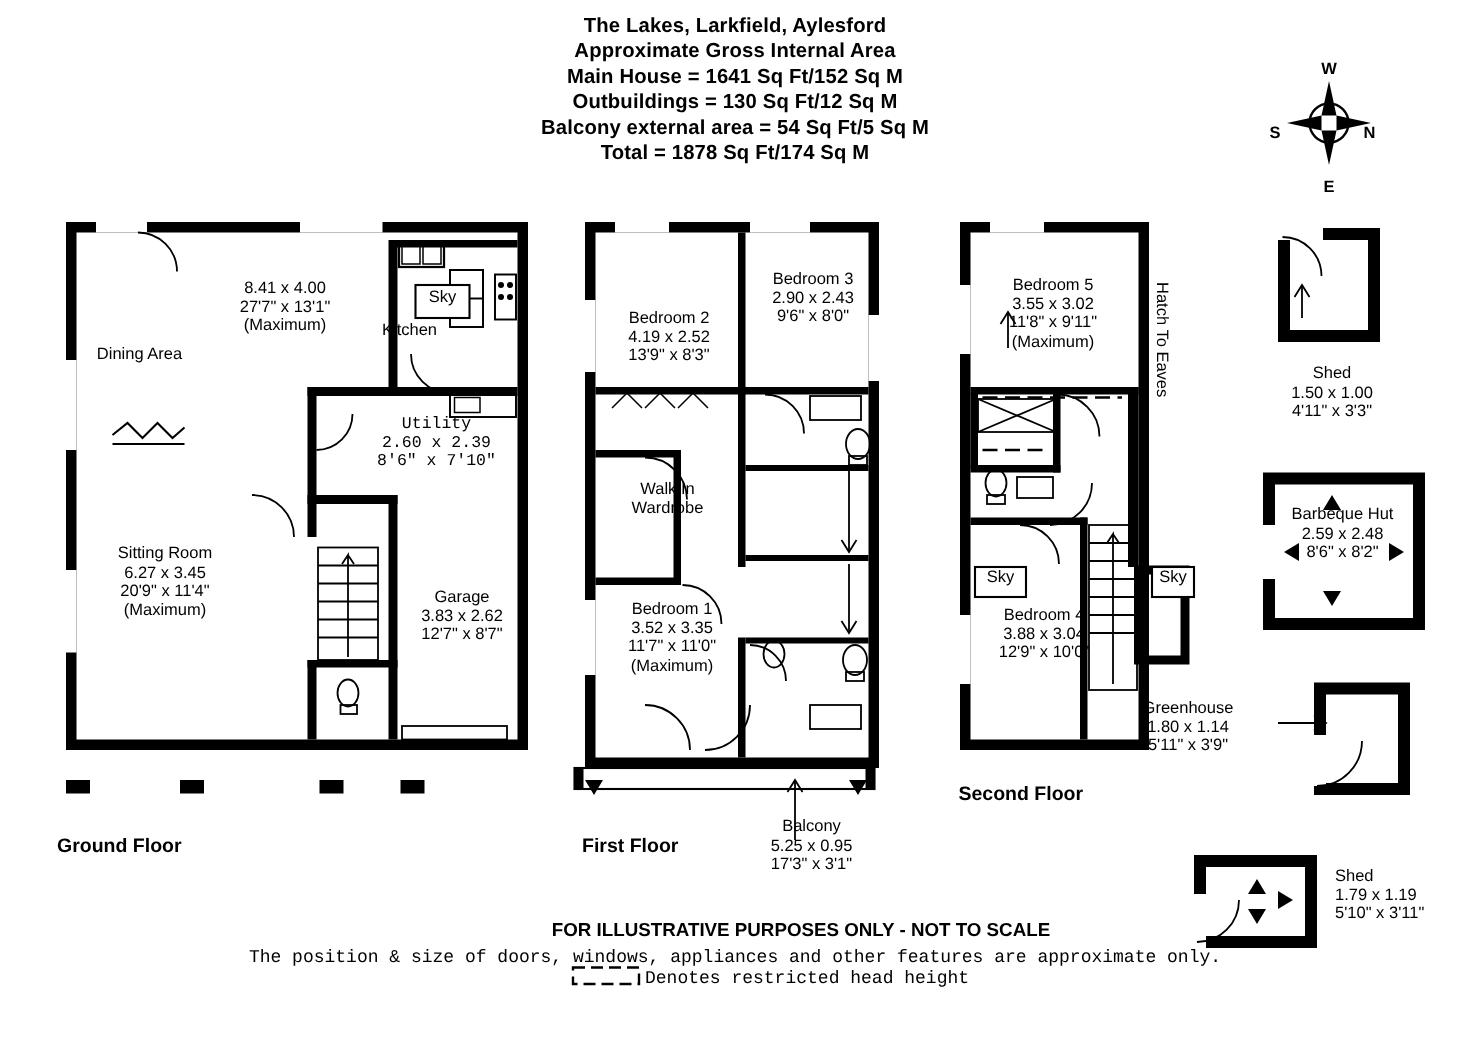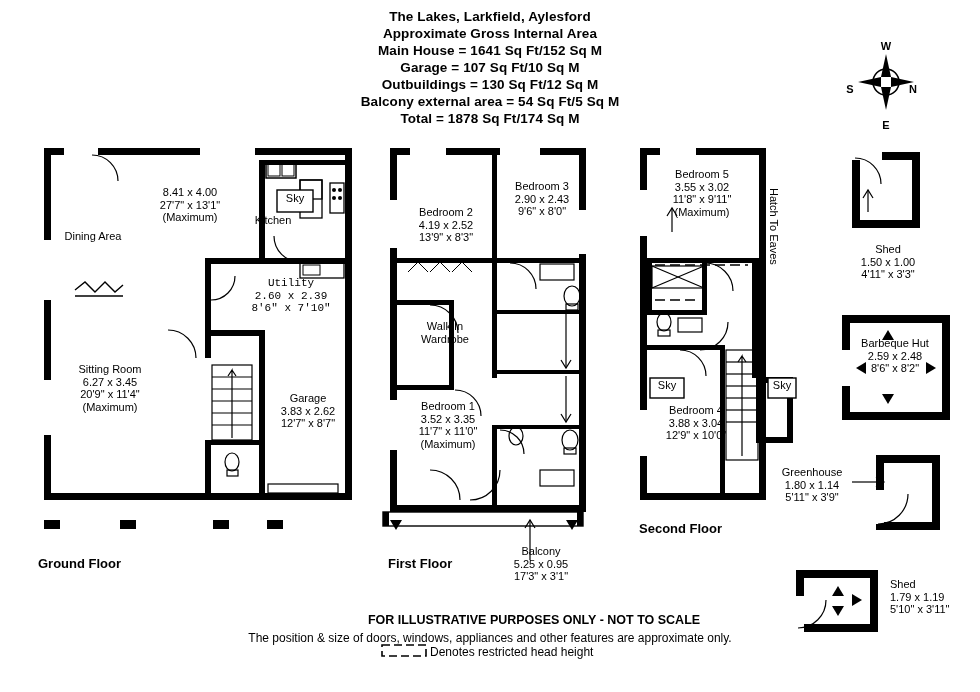--- a/index.html
+++ b/index.html
@@ -6,37 +6,36 @@
   body{width:980px;height:692px;position:relative;font-family:"Liberation Sans",sans-serif;color:#000;overflow:hidden;}
   .wrap{position:relative;width:980px;height:648px;}
   .abs{position:absolute;}
   .hdr{left:0;top:8px;width:980px;text-align:center;}
   .hdr div{font-weight:bold;font-size:13.5px;line-height:17px;letter-spacing:.1px;}
   .lbl{font-size:11px;line-height:12.6px;text-align:center;white-space:pre;}
   .lbl.b{font-weight:bold;}
   .floorname{font-size:13px;font-weight:bold;}
   .footer{left:0;width:980px;text-align:center;}
   .f1{font-size:12.5px;font-weight:bold;}
-  .f2{font-size:12px;}
+  .f2{font-size:12px;font-family:Liberation Mono, monospace;}
   .f3{font-size:11.5px;}
   svg{position:absolute;left:0;top:0;}
   .w{fill:#000;}
   .thin{stroke:#000;fill:none;}
   .vert{writing-mode:vertical-rl;text-orientation:mixed;font-size:11px;line-height:12px;}
 </style>
 </head>
 <body>
 
 <div class="wrap">
 
   <div class="abs hdr">
     <div>The Lakes, Larkfield, Aylesford</div>
     <div>Approximate Gross Internal Area</div>
     <div>Main House = 1641 Sq Ft/152 Sq M</div>
-    <div>Garage = 107 Sq Ft/10 Sq M</div>
     <div>Outbuildings = 130 Sq Ft/12 Sq M</div>
     <div>Balcony external area = 54 Sq Ft/5 Sq M</div>
     <div>Total = 1878 Sq Ft/174 Sq M</div>
   </div>
 
   <svg width="980" height="692">
     <g class="w">
 
       <path d="M44,148 L352,148 L352,500 L44,500 Z M51,155 L345,155 L345,493 L51,493 Z" fill-rule="evenodd"></path>
 
@@ -326,40 +325,40 @@
 Wardrobe</div>
   <div class="abs lbl" style="left:400px;top:400px;width:96px;">Bedroom 1
 3.52 x 3.35
 11'7" x 11'0"
 (Maximum)</div>
   <div class="abs lbl" style="left:497px;top:545px;width:88px;">Balcony
 5.25 x 0.95
 17'3" x 3'1"</div>
   <div class="abs floorname" style="left:388px;top:556px;">First Floor</div>
 
-  <div class="abs lbl" style="left:652px;top:168px;width:100px;">Bedroom 5
+  <div class="abs lbl" style="left:652px;top:184px;width:100px;">Bedroom 5
 3.55 x 3.02
 11'8" x 9'11"
 (Maximum)</div>
   <div class="abs vert" style="left:768px;top:188px;height:80px;text-align:left;">Hatch
 To Eaves</div>
   <div class="abs lbl" style="left:653px;top:379px;width:28px;">Sky</div>
   <div class="abs lbl" style="left:770px;top:379px;width:24px;">Sky</div>
   <div class="abs lbl" style="left:648px;top:404px;width:96px;">Bedroom 4
 3.88 x 3.04
 12'9" x 10'0"</div>
   <div class="abs floorname" style="left:639px;top:521px;">Second Floor</div>
 
   <div class="abs lbl" style="left:838px;top:243px;width:100px;">Shed
 1.50 x 1.00
 4'11" x 3'3"</div>
   <div class="abs lbl" style="left:845px;top:337px;width:100px;">Barbeque Hut
 2.59 x 2.48
 8'6" x 8'2"</div>
-  <div class="abs lbl" style="left:766px;top:466px;width:92px;text-align:center;">Greenhouse
+  <div class="abs lbl" style="left:746px;top:466px;width:92px;text-align:center;">Greenhouse
 1.80 x 1.14
 5'11" x 3'9"</div>
   <div class="abs lbl" style="left:890px;top:578px;width:80px;text-align:left;">Shed
 1.79 x 1.19
 5'10" x 3'11"</div>
 
   <div class="abs footer f1" style="top:613px;padding-left:44px;">FOR ILLUSTRATIVE PURPOSES ONLY - NOT TO SCALE</div>
   <div class="abs footer f2" style="top:631px;">The position &amp; size of doors, windows, appliances and other features are approximate only.</div>
   <div class="abs f2" style="left:430px;top:645px;">Denotes restricted head height</div>
 

